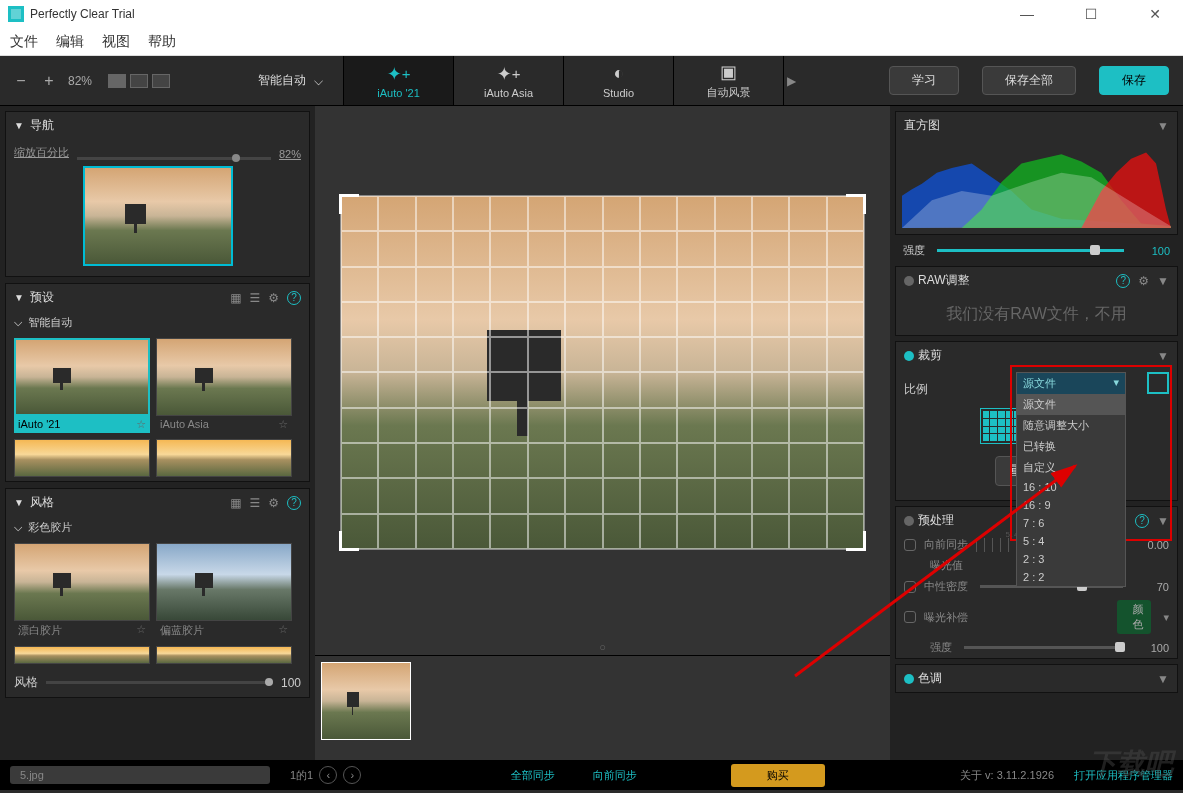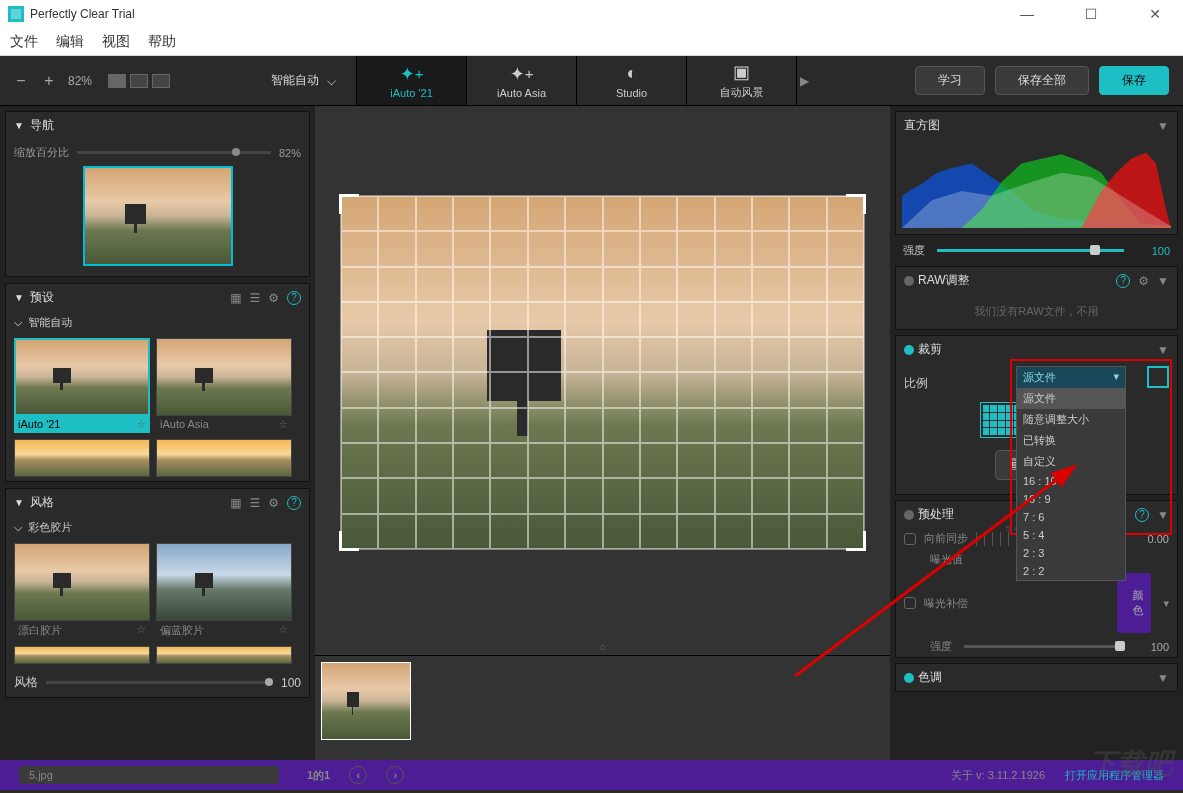--- a/index.html
+++ b/index.html
@@ -19,41 +19,41 @@
 .toolbar { height: 50px; background: #2a2a2a; display: flex; align-items: center; border-bottom: 1px solid #000; }
 .zoom-sec { display: flex; align-items: center; gap: 10px; padding: 0 12px; color: #aaa; }
 .zoom-sec .zbtn { font-size: 16px; width: 18px; text-align: center; }
 .layout-icons { display: flex; gap: 4px; margin-left: 6px; }
 .layout-icons span { width: 18px; height: 14px; border: 1px solid #666; background: #444; }
 .preset-name { margin-left: auto; margin-right: 20px; display: flex; align-items: center; gap: 8px; color: #ddd; }
 .mode-tabs { display: flex; height: 100%; }
 .mode-tab { width: 110px; display: flex; flex-direction: column; align-items: center; justify-content: center; gap: 2px; border-left: 1px solid #000; font-size: 11px; }
 .mode-tab.active { background: #1a1a1a; color: #1dbfc4; }
 .mode-tab .micon { font-size: 18px; height: 22px; display: flex; align-items: center; }
-.actionbtns { display: flex; gap: 10px; padding: 4px 14px; margin-left: auto; }
+.actionbtns { display: flex; gap: 23px; padding: 4px 14px; margin-left: auto; }
 .btn { padding: 5px 22px; border-radius: 4px; background: #3a3a3a; color: #ddd; border: 1px solid #555; font-size: 12px; }
 .btn.primary { background: #1dbfc4; color: #000; border-color: #1dbfc4; }
 .arrow-r { width: 16px; height: 100%; display: flex; align-items: center; justify-content: center; color: #888; border-left: 1px solid #000; }
 
 
 .main { display: flex; height: 654px; }
 .left { width: 315px; background: #222; display: flex; flex-direction: column; padding: 5px; gap: 6px; overflow: hidden;}
 .center { flex: 1; background: #333; position: relative; display: flex; flex-direction: column;}
 .right { width: 293px; background: #222; display: flex; flex-direction: column; padding: 5px; gap: 5px; overflow: hidden;}
 
 
 .panel { background: #2a2a2a; border: 1px solid #111; }
 .panel-hd { display: flex; align-items: center; padding: 5px 8px; color: #ddd; }
 .panel-hd .tri { margin-right: 6px; font-size: 10px; }
 .panel-hd .tools { margin-left: auto; display: flex; gap: 8px; align-items: center; color: #888; }
 .panel-hd .help { color: #1dbfc4; border: 1px solid #1dbfc4; border-radius: 50%; width: 14px; height: 14px; display: flex; align-items: center; justify-content: center; font-size: 10px;}
 .panel-body { padding: 6px 8px; }
 
 
-.nav-zoom { display: flex; align-items: center; gap: 8px; color: #999; font-size: 11px;}
+.nav-zoom { display: flex; align-items: flex-end; gap: 8px; color: #999; font-size: 11px; text-decoration: underline;}
 .nav-zoom .bar { flex: 1; height: 3px; background: #444; position: relative;}
 .nav-zoom .bar::after { content:""; position: absolute; left: 80%; top: -3px; width: 8px; height: 8px; background: #888; border-radius: 50%;}
 .nav-thumb { margin: 6px auto 4px; width: 150px; height: 100px; border: 2px solid #00bcd4; position: relative;}
 
 
 .preset-sub { padding: 4px 8px; color: #ccc; font-size: 11px; display: flex; align-items: center; gap: 6px;}
 .preset-grid { display: flex; gap: 6px; padding: 4px 8px; flex-wrap: wrap;}
 .preset-item { width: 136px; }
 .preset-thumb { width: 100%; height: 78px; border: 1px solid #444; position: relative;}
 .preset-thumb.sel { border: 2px solid #1dbfc4;}
@@ -82,21 +82,21 @@
 
 .hist { height: 95px; padding: 6px; position: relative;}
 .slider-row { display: flex; align-items: center; gap: 8px; padding: 3px 8px; color: #ccc; font-size: 11px;}
 .slider-row .sbar { flex: 1; height: 3px; background: #1dbfc4; position: relative; margin: 0 4px;}
 .slider-row .sbar.grey { background: #555;}
 .slider-row .sbar .sk { position: absolute; top: -4px; width: 10px; height: 10px; background: #ccc; border-radius: 2px;}
 .slider-row .sval { width: 34px; text-align: right; color: #1dbfc4;}
 .slider-row .sval.grey { color: #aaa;}
 .pdot { width: 10px; height: 10px; border-radius: 50%; background: #1dbfc4; margin-right: 4px; display: inline-block;}
 .pdot.off { background: #666;}
-.raw-note { text-align: center; color: #666; padding: 10px; font-size: 11px;}
+.raw-note { text-align: center; color: #666; padding: 10px; font-size: 16px;}
 
 
 .crop-body { padding: 8px; position: relative;}
 .crop-row { display: flex; align-items: center; gap: 10px; padding: 4px 0;}
 .crop-grids { display: flex; gap: 10px; justify-content: center; padding: 6px 0;}
 .cgrid { width: 52px; height: 36px; display: grid; gap: 1px; padding: 2px;}
 .cgrid.a { grid-template-columns: repeat(6,1fr); grid-template-rows: repeat(4,1fr); border: 1px solid #1dbfc4;}
 .cgrid.a div { background: #1dbfc4;}
 .cgrid.b { grid-template-columns: repeat(3,1fr); grid-template-rows: repeat(3,1fr); border: 1px solid #666;}
 .cgrid.b div { border: 0.5px solid #666;}
@@ -110,23 +110,23 @@
 .crop-icon { width: 22px; height: 22px; border: 2px solid #1dbfc4; position: absolute; right: 8px; top: 3px;}
 .crop-outline { position: absolute; border: 2px solid #d00; pointer-events: none;}
 
 
 .chk { width: 12px; height: 12px; border: 1px solid #666; border-radius: 3px;}
 .preproc .slider-row { color: #888;}
 .scale-ruler { flex: 1; height: 14px; background: repeating-linear-gradient(90deg, #555 0, #555 1px, transparent 1px, transparent 8px); position: relative;}
 .scale-ruler::before { content: "5.4.3.2.1.0.1.2.3.4.5"; position: absolute; top: -8px; left: 0; right: 0; color: #555; font-size: 8px; letter-spacing: 1px; text-align: center;}
 
 
-.bottom { height: 30px; background: #4c1d95; display: flex; align-items: center; padding: 0 19px; color: #888; font-size: 11px;}
+.bottom { height: 30px; background: #000000; display: flex; align-items: center; padding: 0 10px; color: #888; font-size: 11px;}
 .filebox { background: #3a3a3a; padding: 3px 10px; border-radius: 3px; width: 260px;}
-.nav-arrows { display: flex; gap: 19px; align-items: center; margin-left: 28px; font-weight: bold;}
+.nav-arrows { display: flex; gap: 6px; align-items: center; margin-left: 20px;}
 .nav-arrows .arr { width: 18px; height: 18px; border: 1px solid #555; border-radius: 50%; display: flex; align-items: center; justify-content: center;}
 .sync { color: #1dbfc4; margin: 0 14px;}
 .buy { background: #d49a1e; color: #000; padding: 4px 36px; border-radius: 3px;}
 .ver { margin-left: auto; margin-right: 20px;}
 .open-mgr { color: #1dbfc4;}
 
 .red-arrow { position: absolute; pointer-events: none; z-index: 100;}
 
 
 .photo-bg { background: linear-gradient(180deg, #d4a574 0%, #e8c9a8 35%, #c8b496 50%, #6b7850 65%, #4a5838 100%); position: relative; width: 100%; height: 100%;}
@@ -630,23 +630,31 @@
           <span>向前同步</span>
           <div class="scale-ruler"></div>
           <span class="sval grey">0.00</span>
         </div>
       <div class="slider-row">
           <span style="width:18px"></span>
           <span>曝光值</span>
         </div>
       <div class="slider-row">
           <span class="chk"></span>
+          <span>中性密度</span>
+          <div class="sbar grey">
+            <div class="sk" style="left:68%"></div>
+          </div>
+          <span class="sval grey">70</span>
+        </div>
+      <div class="slider-row">
+          <span class="chk"></span>
           <span>曝光补偿</span>
           <div style="flex:1"></div>
-          <span class="sval grey" style="background:#4c1d95;padding:15px 8px;border-radius:3px">颜色</span>
+          <span class="sval grey" style="background:#14532d;padding:2px 8px;border-radius:3px">颜色</span>
           <span style="color:#888;margin-left:4px">▾</span>
         </div>
       <div class="slider-row">
           <span style="width:18px"></span>
           <span>强度</span>
           <div class="sbar grey">
             <div class="sk" style="left:95%"></div>
           </div>
           <span class="sval grey">100</span>
         </div>
@@ -665,15 +673,21 @@
   </div>
 </div>
 
 <div class="bottom">
   <div class="filebox">5.jpg</div>
   <div class="nav-arrows">
     <span>1的1</span>
     <span class="arr">‹</span>
     <span class="arr">›</span>
   </div>
+  <div style="flex:1; display:flex; justify-content:center; gap:10px; align-items:center;">
+    <span class="sync">全部同步</span>
+    <span class="sync">向前同步</span>
+    <span style="width:60px"></span>
+    <span class="buy">购买</span>
+  </div>
   <span class="ver">关于 v:  3.11.2.1926</span>
   <span class="open-mgr">打开应用程序管理器</span>
 </div>
 
 </body></html>

